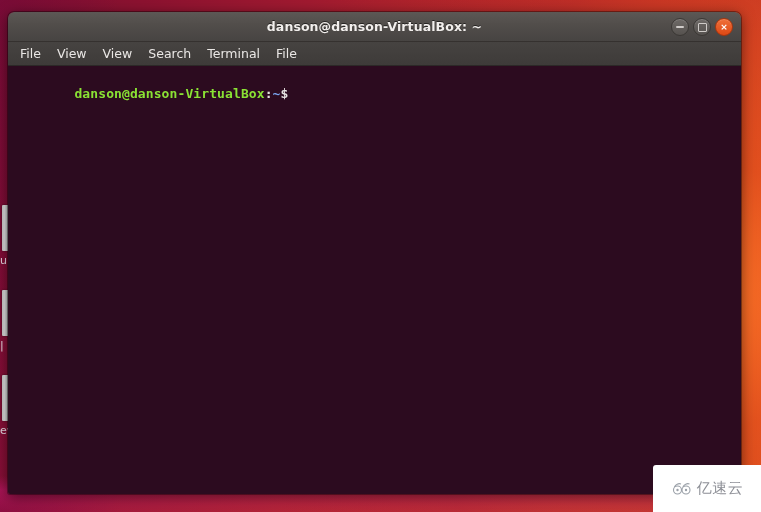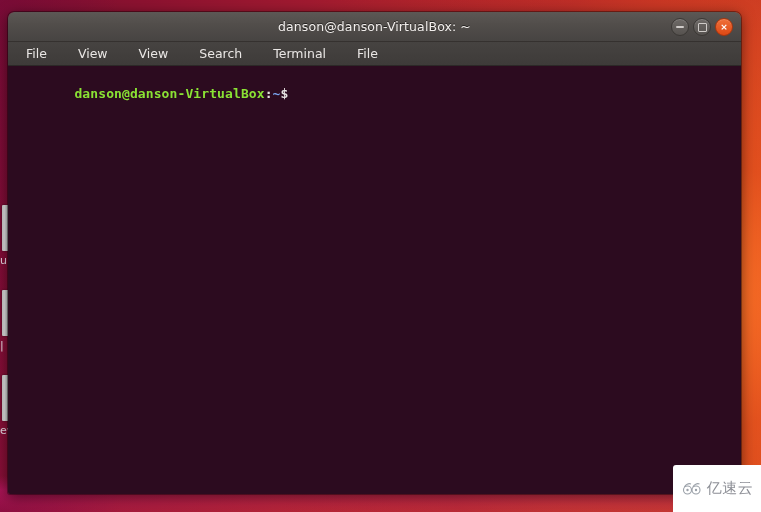--- a/index.html
+++ b/index.html
@@ -102,21 +102,21 @@
     background: linear-gradient(180deg, #5c5855 0%, #514d4a 45%, #474442 100%);
     border-bottom: 1px solid #35312f;
   }
   .title-text {
     position: absolute;
     left: 0; right: 0;
     top: 0;
     line-height: 29px;
     text-align: center;
     font-size: 12.5px;
-    font-weight: normal;
+    font-weight: bold;
     color: #f2efed;
     text-shadow: 0 -1px 0 rgba(0,0,0,0.55);
     letter-spacing: 0.1px;
     pointer-events: none;
   }
   .win-buttons {
     position: absolute;
     right: 8px;
     top: 6px;
     display: flex;
@@ -161,23 +161,22 @@
     width: 7px; height: 7px;
     border: 1px solid #cfcbc8;
     border-radius: 1px;
   }
 
   .menubar {
     height: 23px;
     background: linear-gradient(180deg, #464341 0%, #3e3b39 100%);
     display: flex;
     align-items: center;
-    padding-left: 10px;
+    padding-left: 4px;
     border-bottom: 1px solid #2c2927;
-    gap: 15px;
   }
   .menu-item {
     font-size: 12.5px;
     color: #eae7e5;
     padding: 0 8px;
     line-height: 23px;
     white-space: nowrap;
     cursor: default;
   }
 
@@ -206,21 +205,21 @@
     height: 13px;
     vertical-align: -2px;
     background: transparent;
   }
 
   
   .watermark {
     position: absolute;
     right: 0;
     bottom: 0;
-    width: 88px;
+    width: 108px;
     height: 47px;
     background: #ffffff;
     border-radius: 3px 0 0 0;
     display: flex;
     align-items: center;
     justify-content: center;
     gap: 4px;
   }
   .wm-logo { width: 22px; height: 16px; flex: none; }
   .wm-text {

